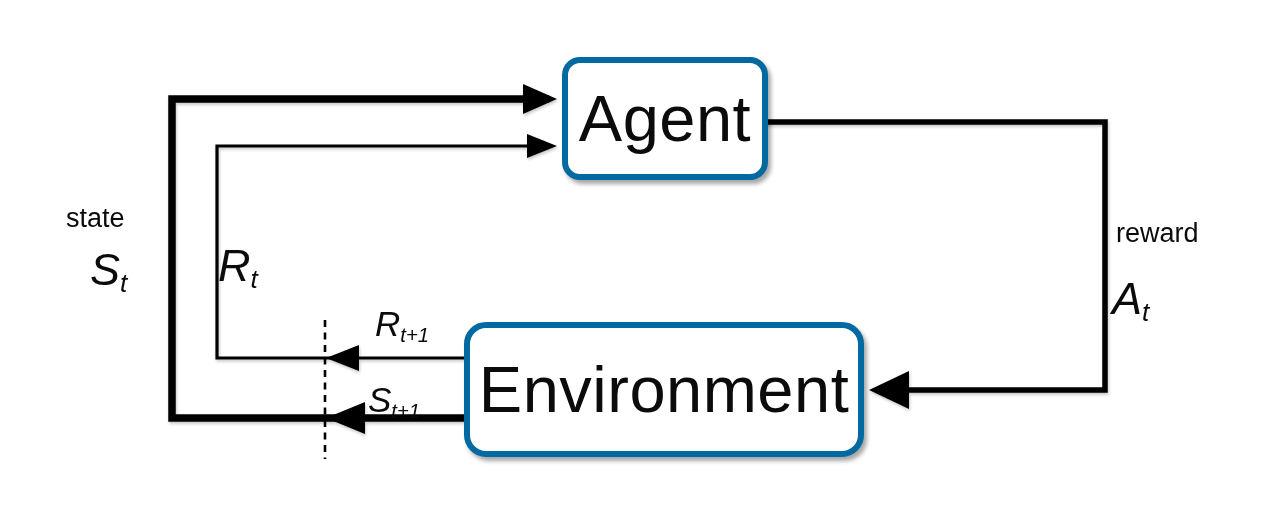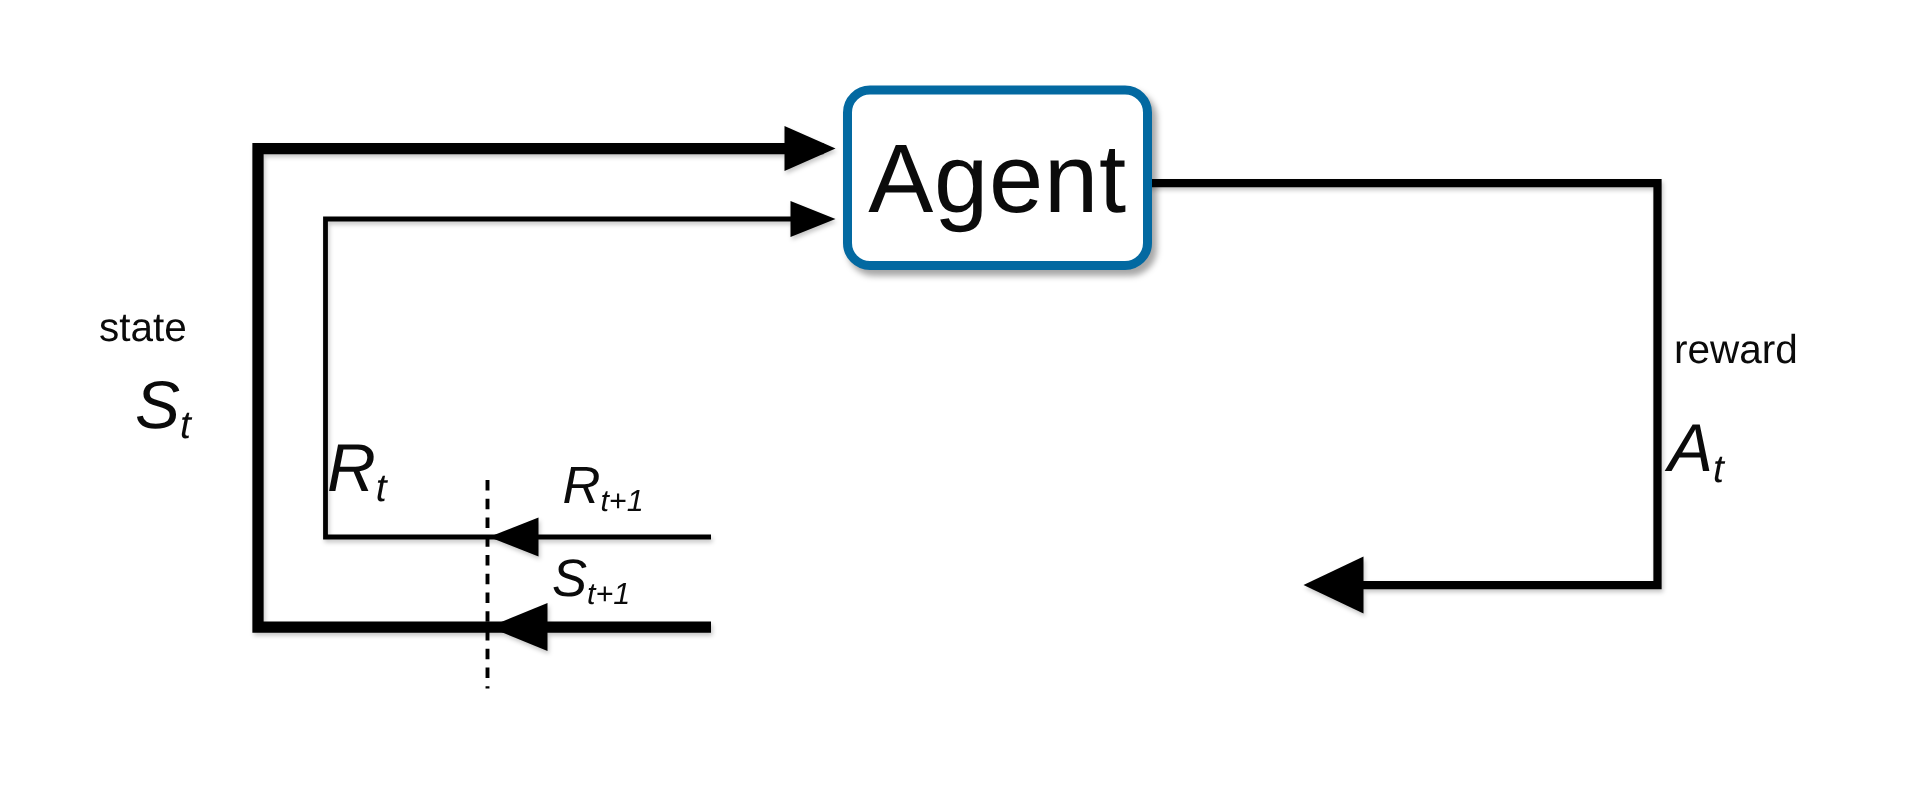--- a/index.html
+++ b/index.html
@@ -87,25 +87,28 @@
       <polyline class="stroke mid" points="764,122 1105,122 1105,390 880,390" stroke="#000000"></polyline>
       <polygon class="head" points="869,390 909,371 909,409" fill="#000000"></polygon>
     </g>
 
     <line class="dashed" x1="325" y1="320" x2="325" y2="459" stroke="#000000"></line>
   </svg>
 
   <div class="node node-agent">
     <span>Agent</span>
   </div>
+  <div class="node node-environment">
+    <span>Environment</span>
+  </div>
 
   <div class="word" style="left:66px; top:205px;">state</div>
   <div class="math" style="left:90px; top:247px;"><span>S</span><sub>t</sub></div>
 
-  <div class="math" style="left:218px; top:243px;margin-top:46px;"><span>R</span><sub>t</sub></div>
+  <div class="math" style="left:218px; top:243px;"><span>R</span><sub>t</sub></div>
 
   <div class="word" style="left:1116px; top:220px;">reward</div>
   <div class="math" style="left:1112px; top:276px;"><span>A</span><sub>t</sub></div>
 
   <div class="math small" style="left:375px; top:306px;"><span>R</span><sub>t+1</sub></div>
-  <div class="math small" style="left:368px; top:368px;"><span>S</span><sub>t+1</sub></div>
+  <div class="math small" style="left:368px; top:382px;"><span>S</span><sub>t+1</sub></div>
 
 </div>
 
 </body></html>

